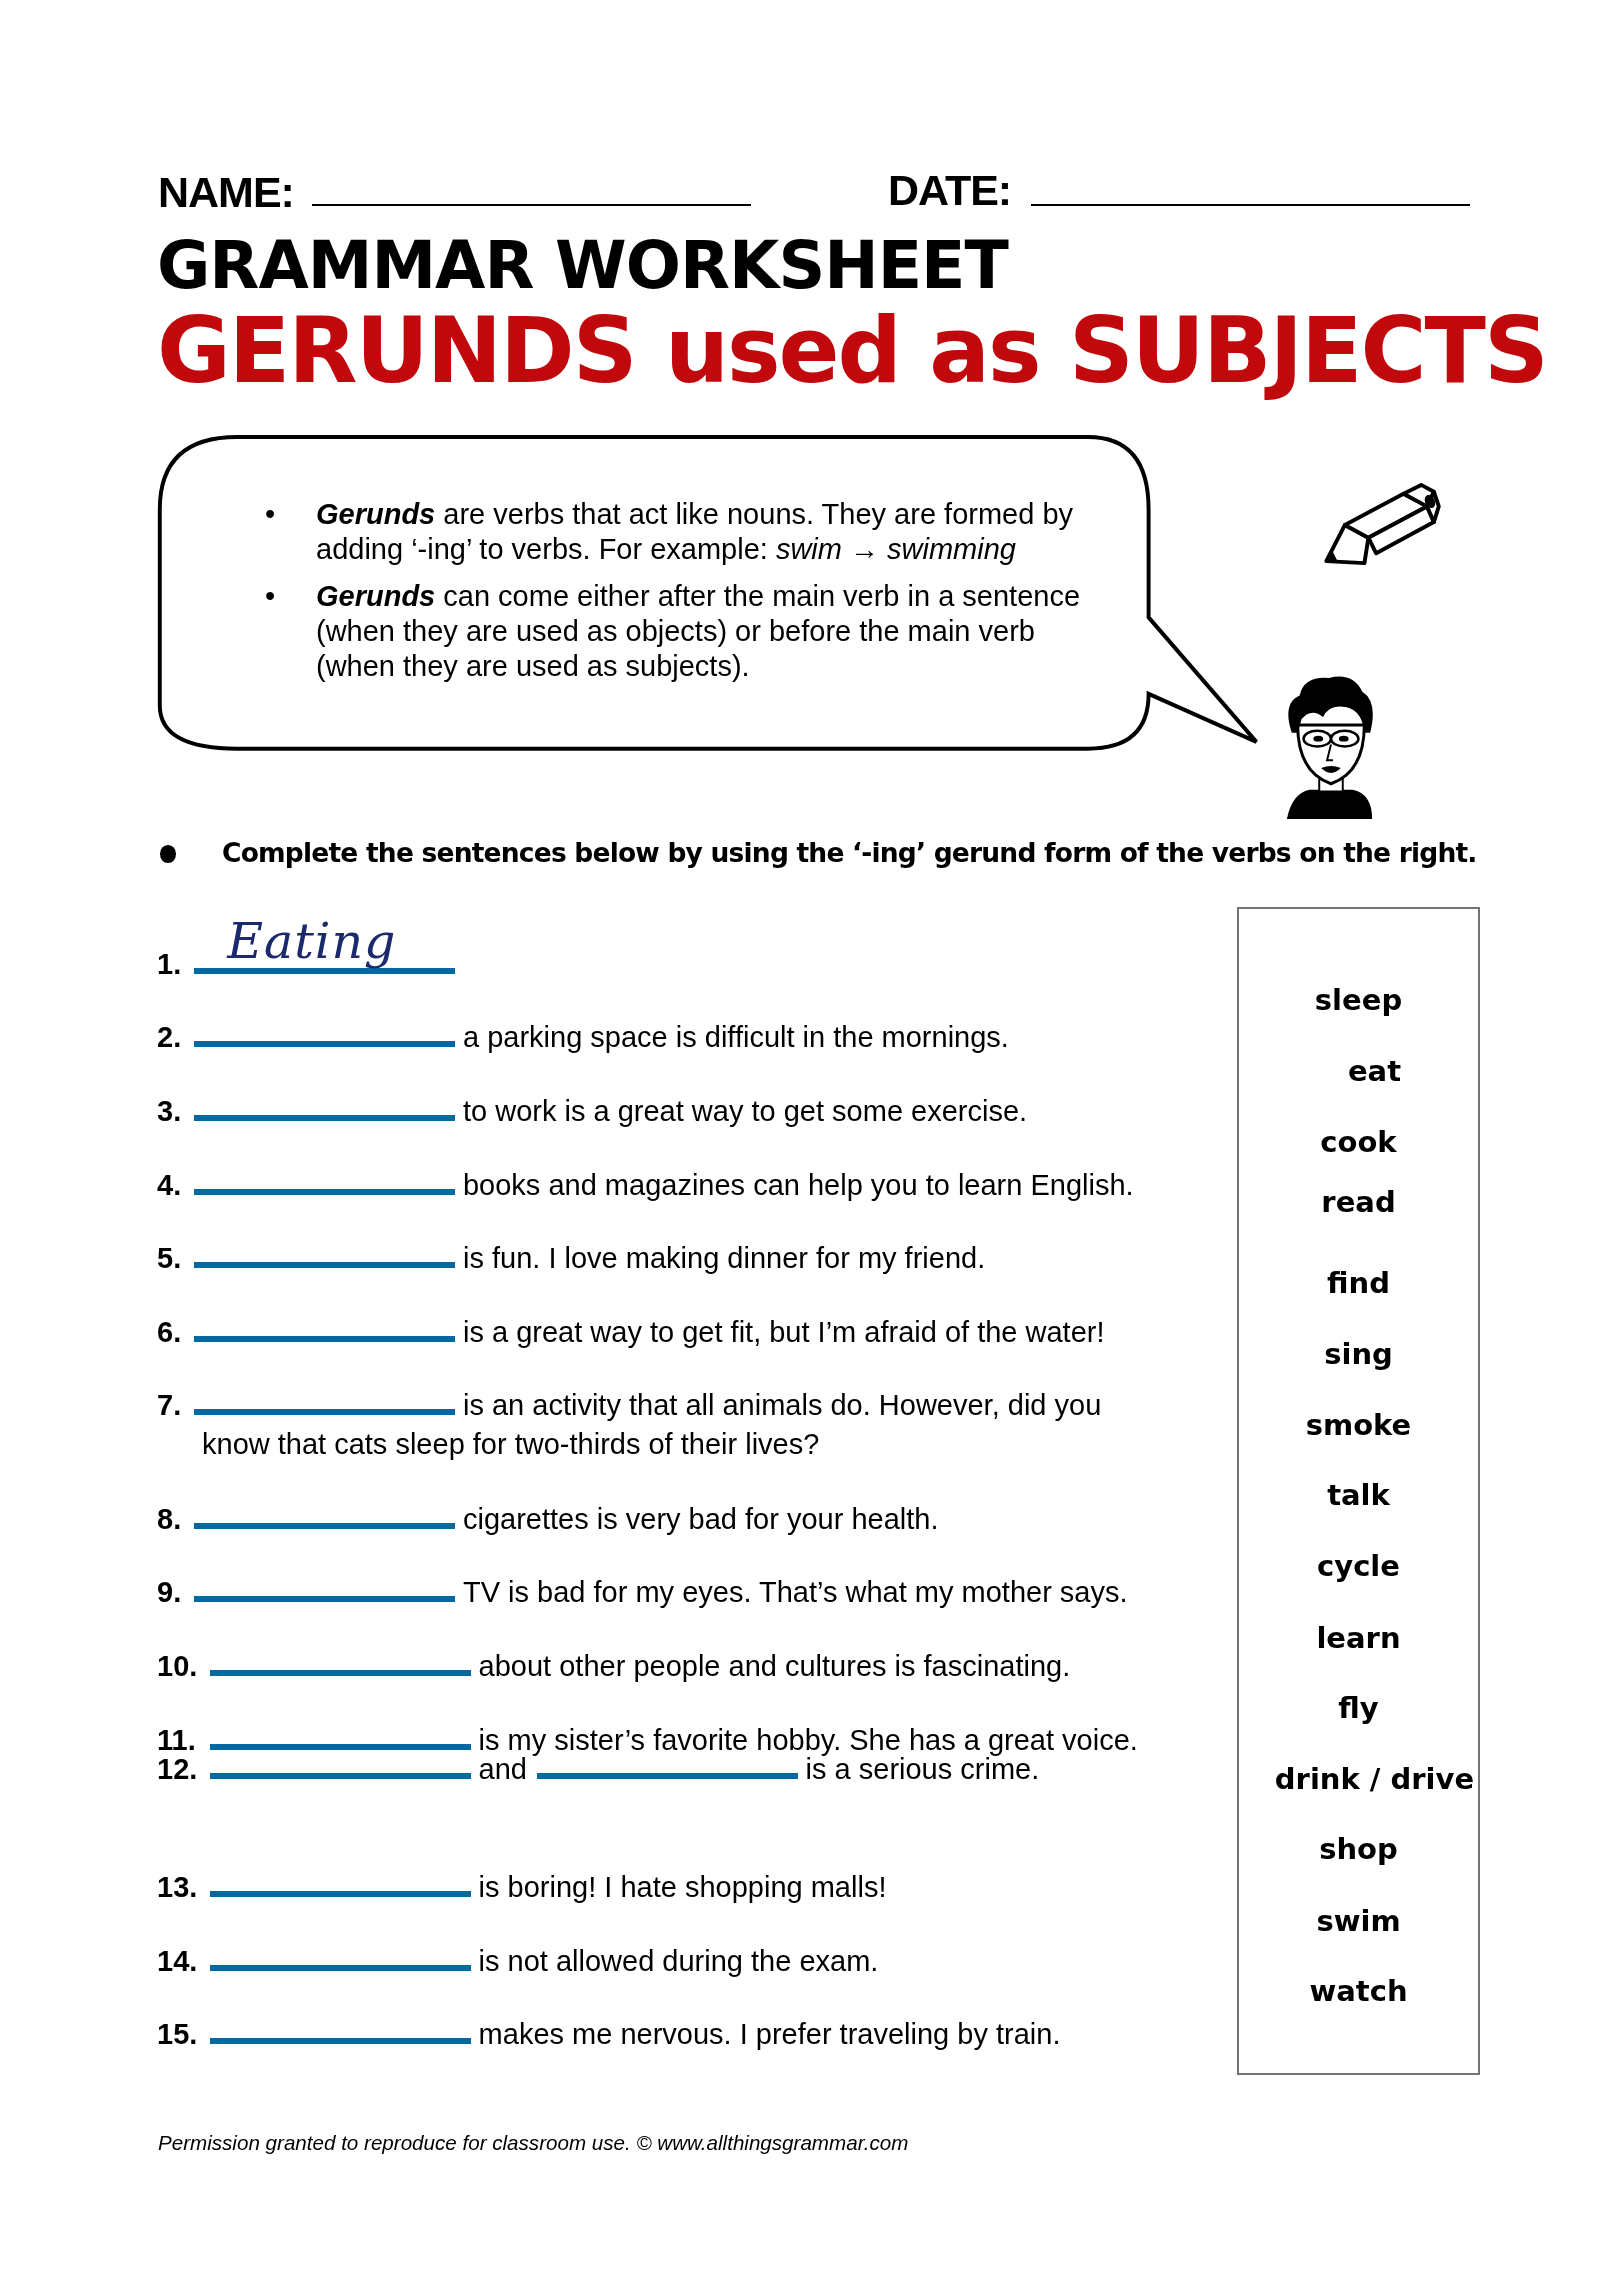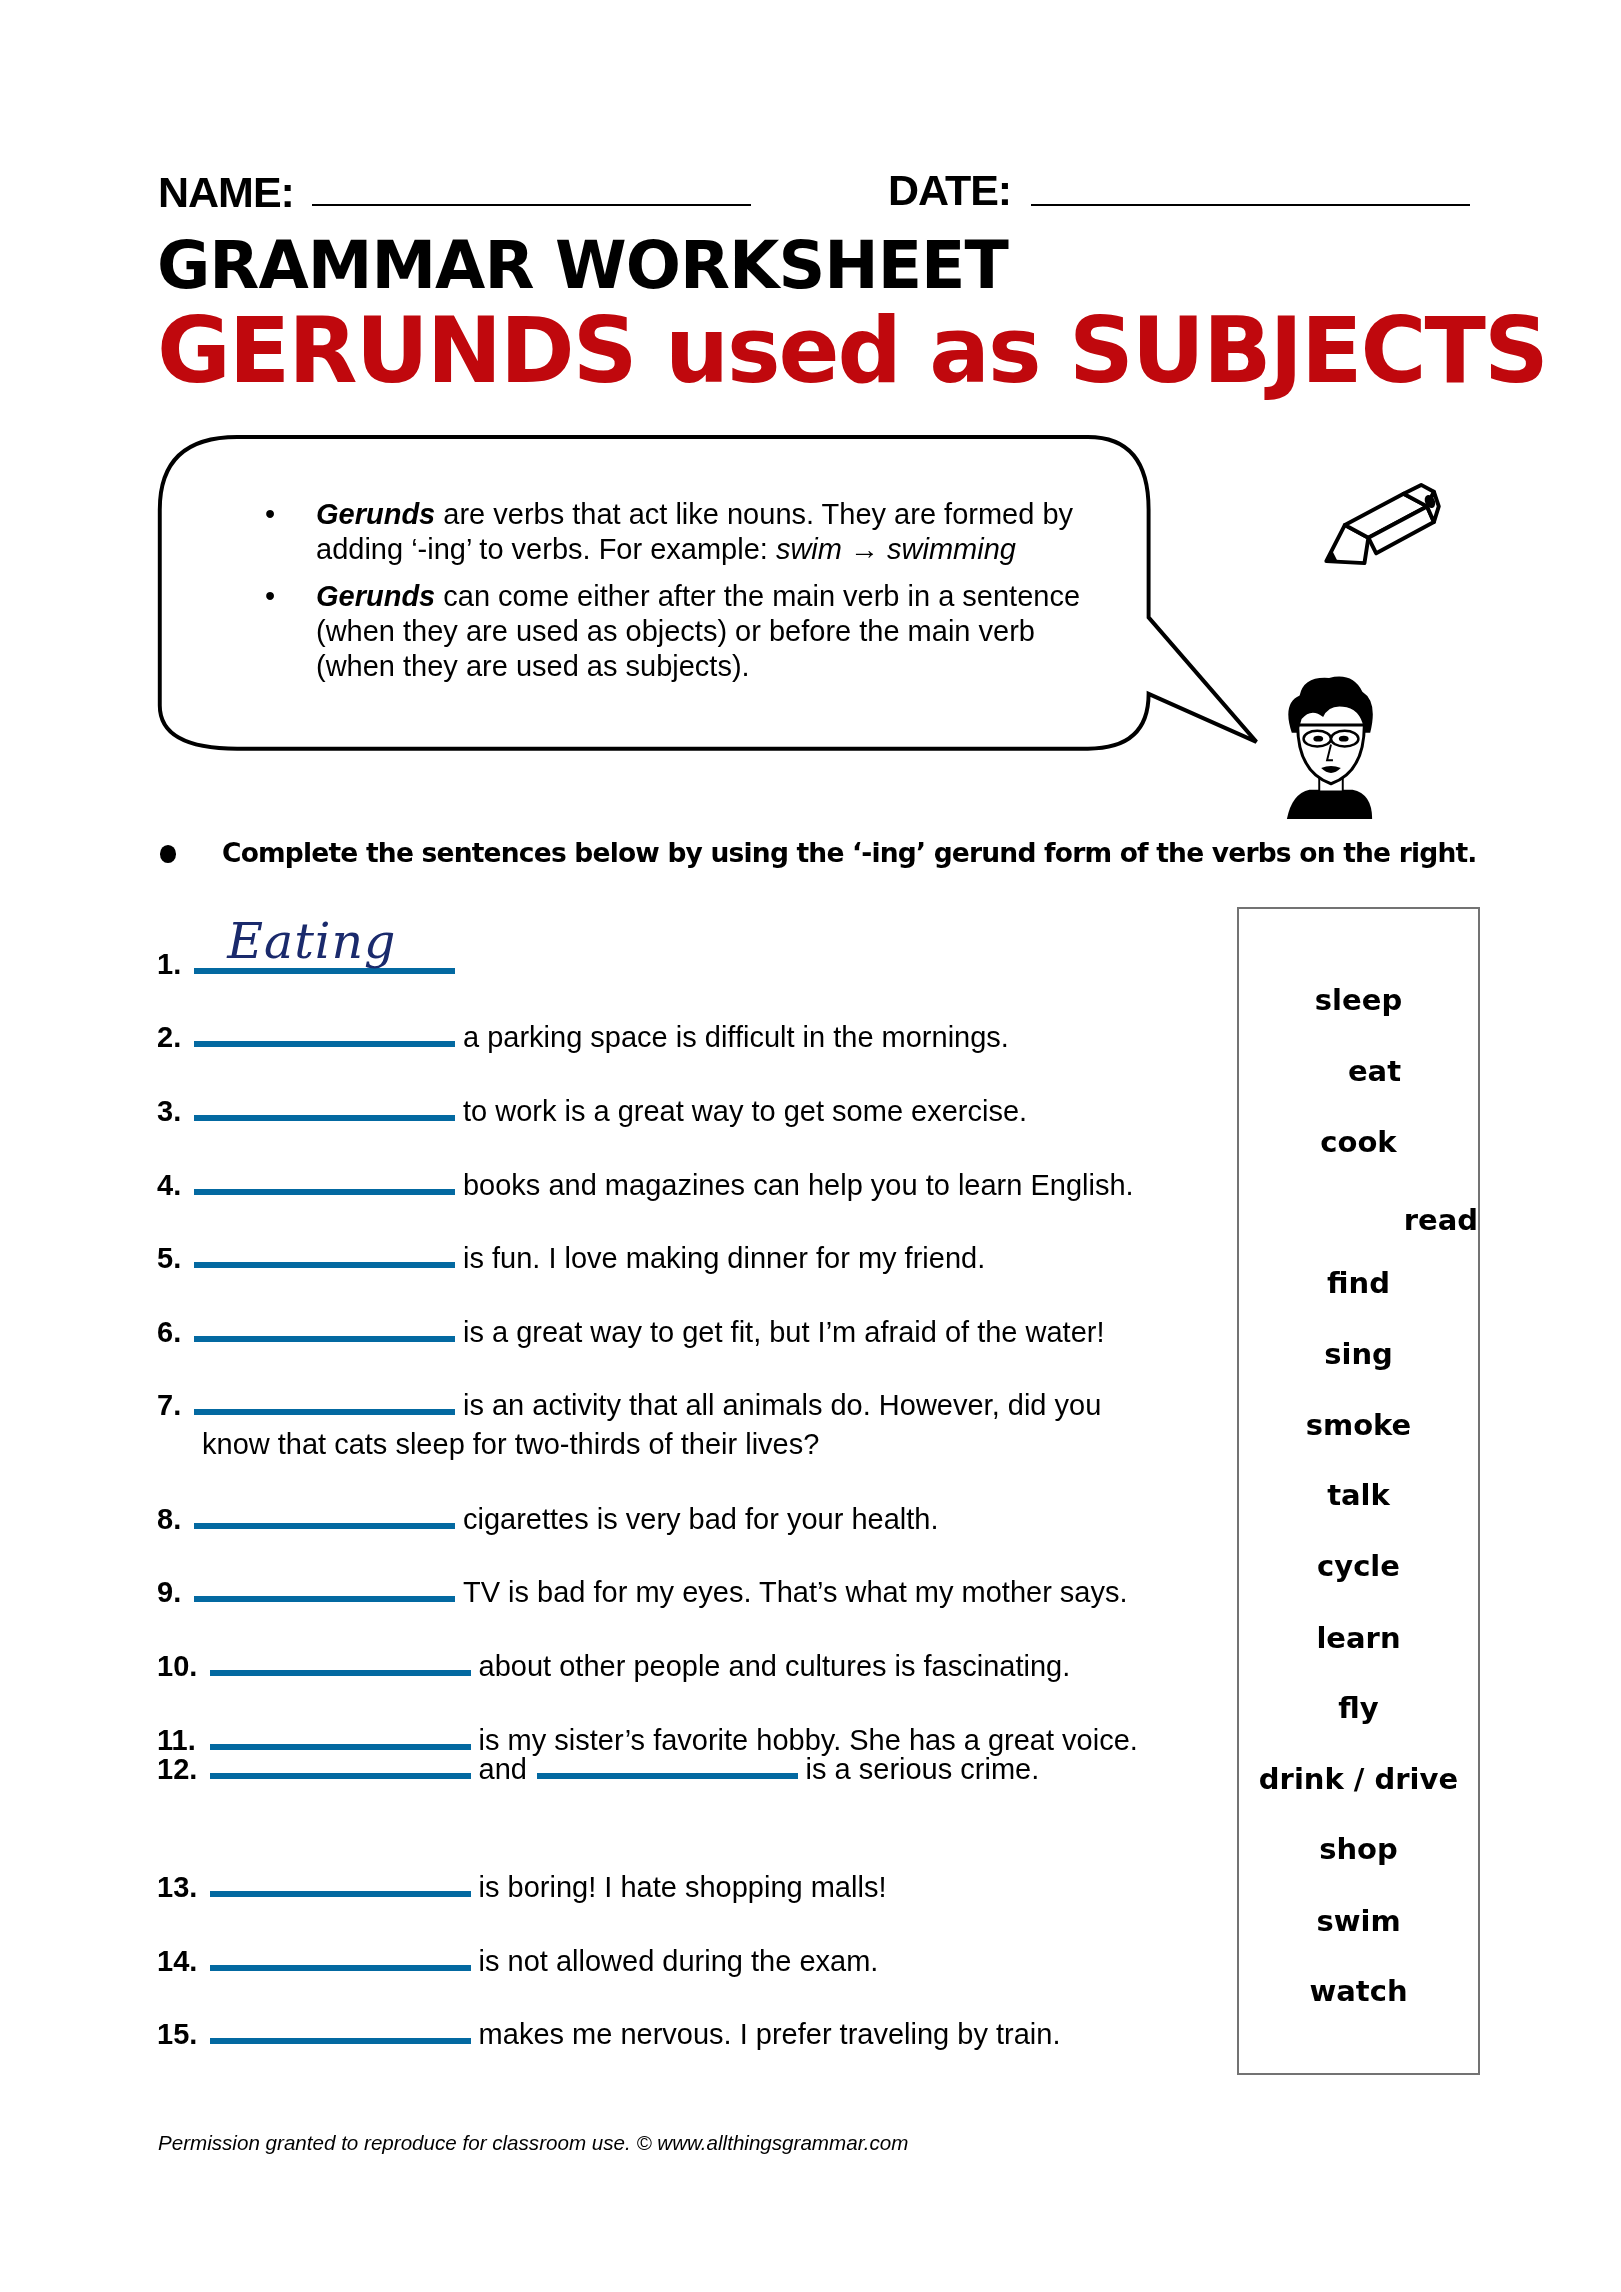--- a/index.html
+++ b/index.html
@@ -143,28 +143,28 @@
   </div>
   <div class="abs q-row" style="top:2009px;">
     <span class="q-num" style="width:43px;">15.</span><span class="blank" style="width:261px;"></span><span>makes me nervous.  I prefer traveling by train.</span>
   </div>
 </div>
 
 <div class="abs wordbox" style="left:1237px; top:907px; width:243px; height:1168px;">
   <div class="word" style="top:77px;">sleep</div>
   <div class="word" style="top:148px;margin-left:16px;">eat</div>
   <div class="word" style="top:219px;">cook</div>
-  <div class="word" style="top:297px;text-align:right;">read</div>
+  <div class="word" style="top:279px;">read</div>
   <div class="word" style="top:360px;">find</div>
   <div class="word" style="top:431px;">sing</div>
   <div class="word" style="top:502px;">smoke</div>
   <div class="word" style="top:572px;">talk</div>
   <div class="word" style="top:643px;">cycle</div>
   <div class="word" style="top:715px;">learn</div>
   <div class="word" style="top:785px;">fly</div>
-  <div class="word" style="top:856px;">drink / drive</div>
+  <div class="word" style="top:856px;padding-left:16px;">drink / drive</div>
   <div class="word" style="top:926px;">shop</div>
   <div class="word" style="top:998px;">swim</div>
   <div class="word" style="top:1068px;">watch</div>
 </div>
 
 <div class="abs footer" style="left:158px; top:2133px;">Permission granted to reproduce for classroom use.  © www.allthingsgrammar.com</div>
 
 
 </body></html>

